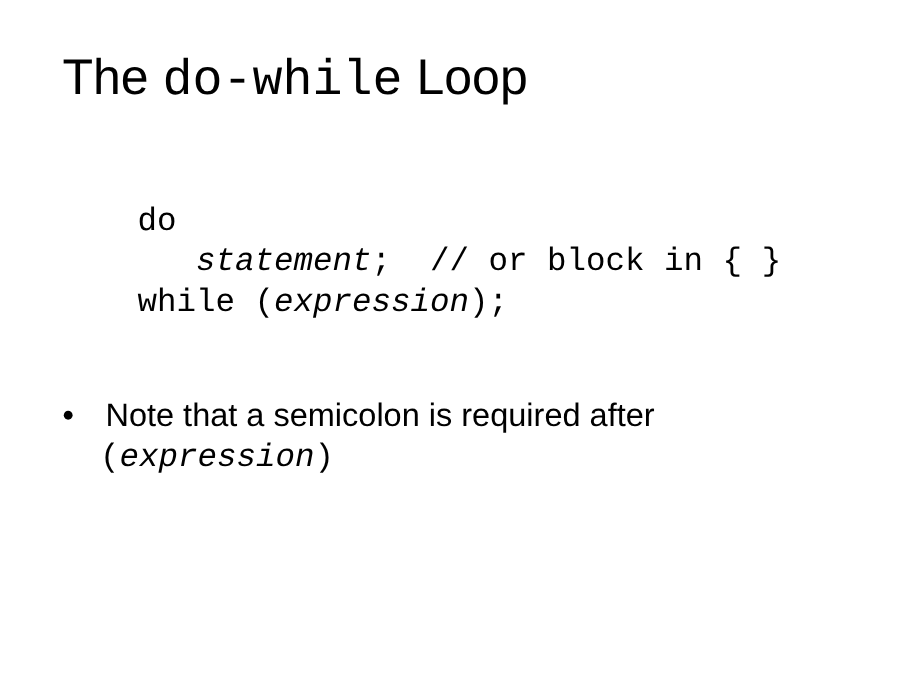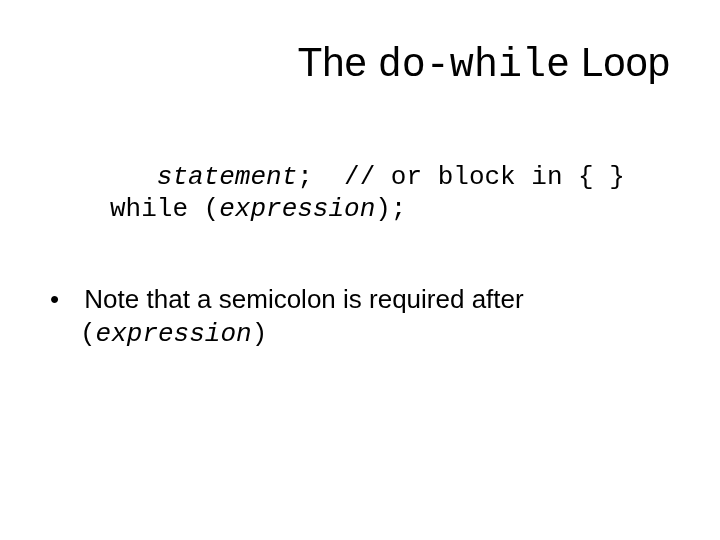--- a/index.html
+++ b/index.html
@@ -6,21 +6,21 @@
     body {
       width: 720px;
       height: 540px;
       background: #ffffff;
       font-family: Arial, Helvetica, sans-serif;
       color: #000000;
       padding: 30px 50px;
       overflow: hidden;
     }
     .title {
-      text-align: right;
+      text-align: left;
       font-size: 40px;
       font-weight: normal;
       margin-bottom: 40px;
       margin-top: 10px;
     }
     .mono {
       font-family: "Courier New", Courier, monospace;
     }
     .italic-mono {
       font-family: Liberation Mono, monospace;
@@ -58,20 +58,20 @@
 <body>
 
 <h1 class="title">
   <span>The </span><span class="mono">do-while</span><span> Loop</span>
 </h1>
 
 <ul>
 </ul>
 
 <div class="code-block">
-<span class="code-line"><span>   </span><span class="italic-mono">statement</span><span>;  // or block in { }</span></span><span class="code-line"><span>while (</span><span class="italic-mono">expression</span><span>);</span></span>
+<span class="code-line">do</span><span class="code-line"><span>   </span><span class="italic-mono">statement</span><span>;  // or block in { }</span></span><span class="code-line"><span>while (</span><span class="italic-mono">expression</span><span>);</span></span>
 </div>
 
 <ul>
   <li>
     <span>Note that a semicolon is required after </span><span class="mono">(</span><span class="italic-mono">expression</span><span class="mono">)</span>
   </li>
 </ul>
 
 </body></html>

